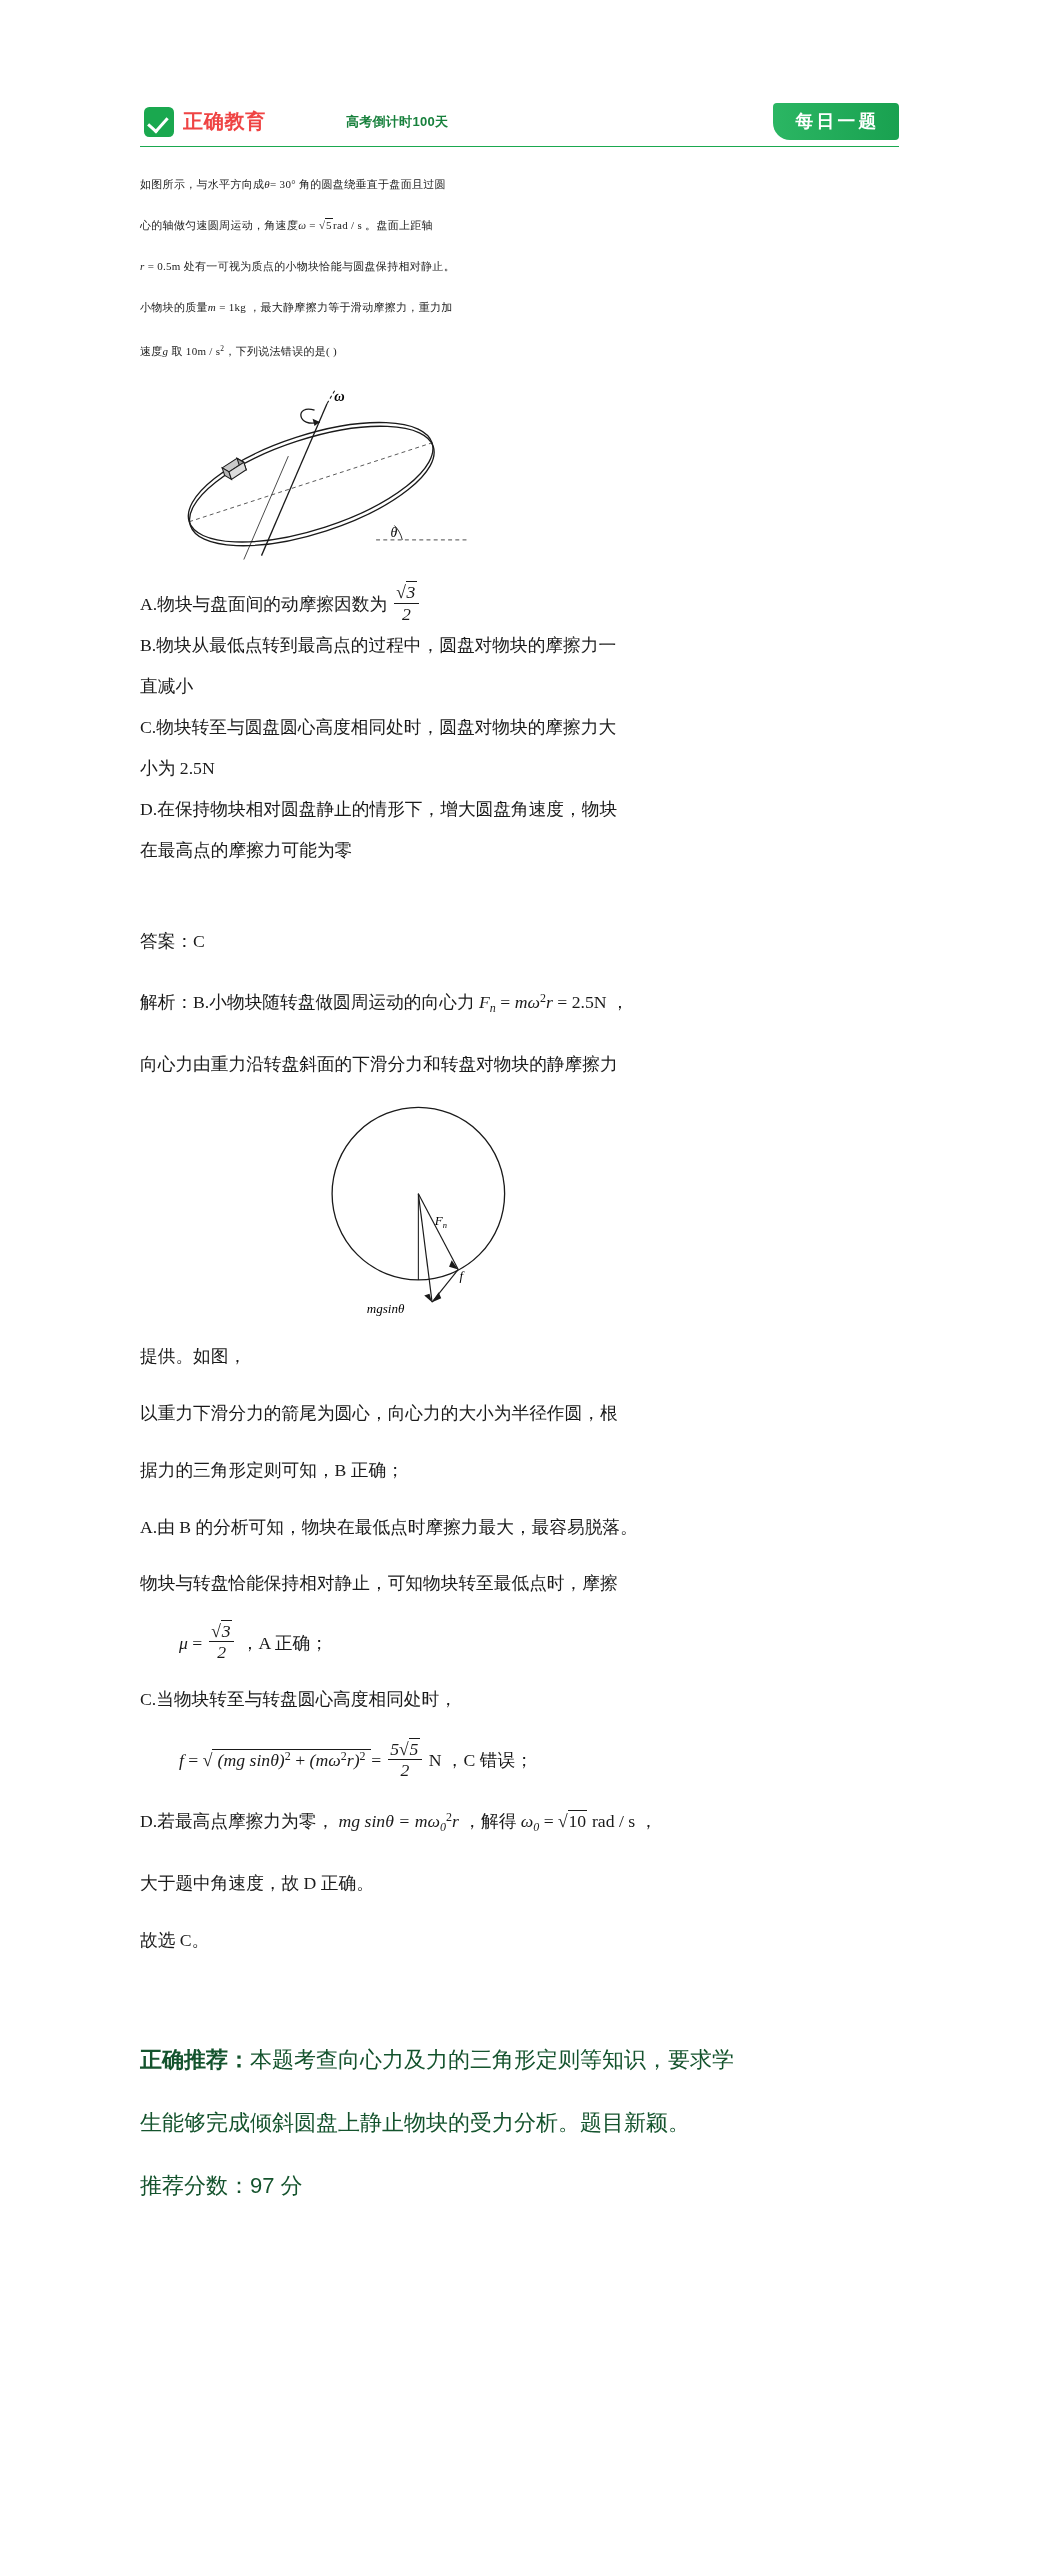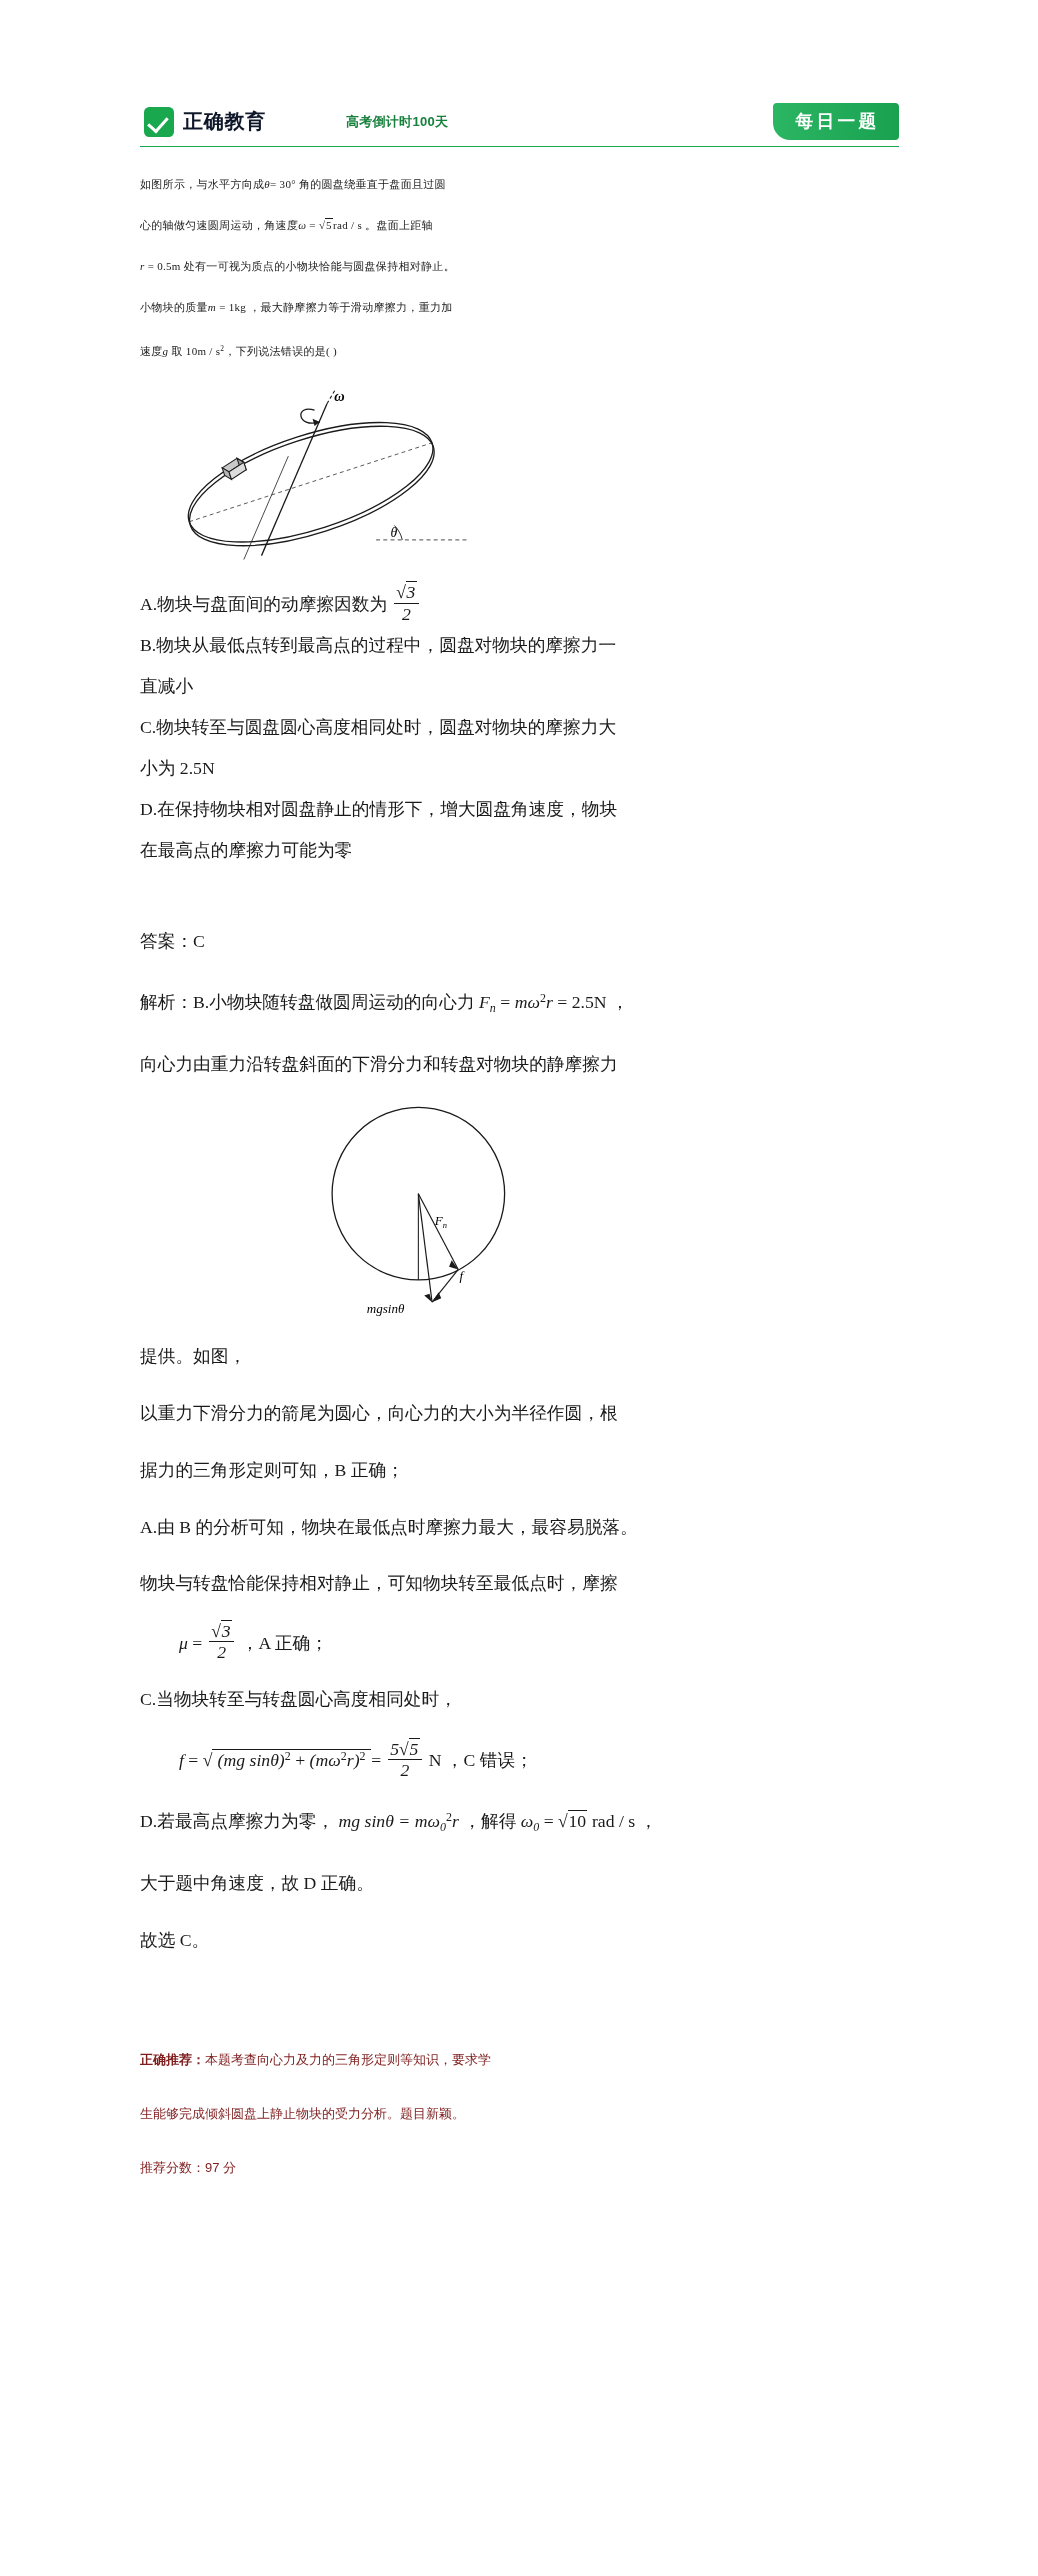--- a/index.html
+++ b/index.html
@@ -54,21 +54,21 @@
     width: 9.2px;
     height: 15.7px;
     border: solid #ffffff;
     border-width: 0 3.3px 3.3px 0;
     transform: rotate(42deg);
   }
   .logo-text {
     font-family: "Liberation Sans", sans-serif;
     font-size: 20px;
     font-weight: bold;
-    color: #0f172a;
+    color: #ef4444;
     letter-spacing: 0.7px;
   }
   .countdown {
     font-family: "Liberation Sans", sans-serif;
     font-size: 13px;
     font-weight: bold;
     color: #17803c;
     letter-spacing: 0.3px;
     margin-left: 80px;
   }
@@ -147,22 +147,22 @@
   }
   .fig2 {
     margin: 3.9px 0 0 164px;
   }
   .eqline {
     margin: 3.9px 0 3.9px 39px;
   }
   
   .reco {
     margin-top: 79px;
-    color: #7f1d1d;
-    font-size: 13px;
+    color: #14532d;
+    font-size: 22px;
     line-height: 41px;
     font-family: "Liberation Sans", sans-serif;
   }
   .reco b { font-weight: bold; }
   .reco .score {
     display: block;
     margin-top: 9.2px;
   }
 </style>
 </head>

